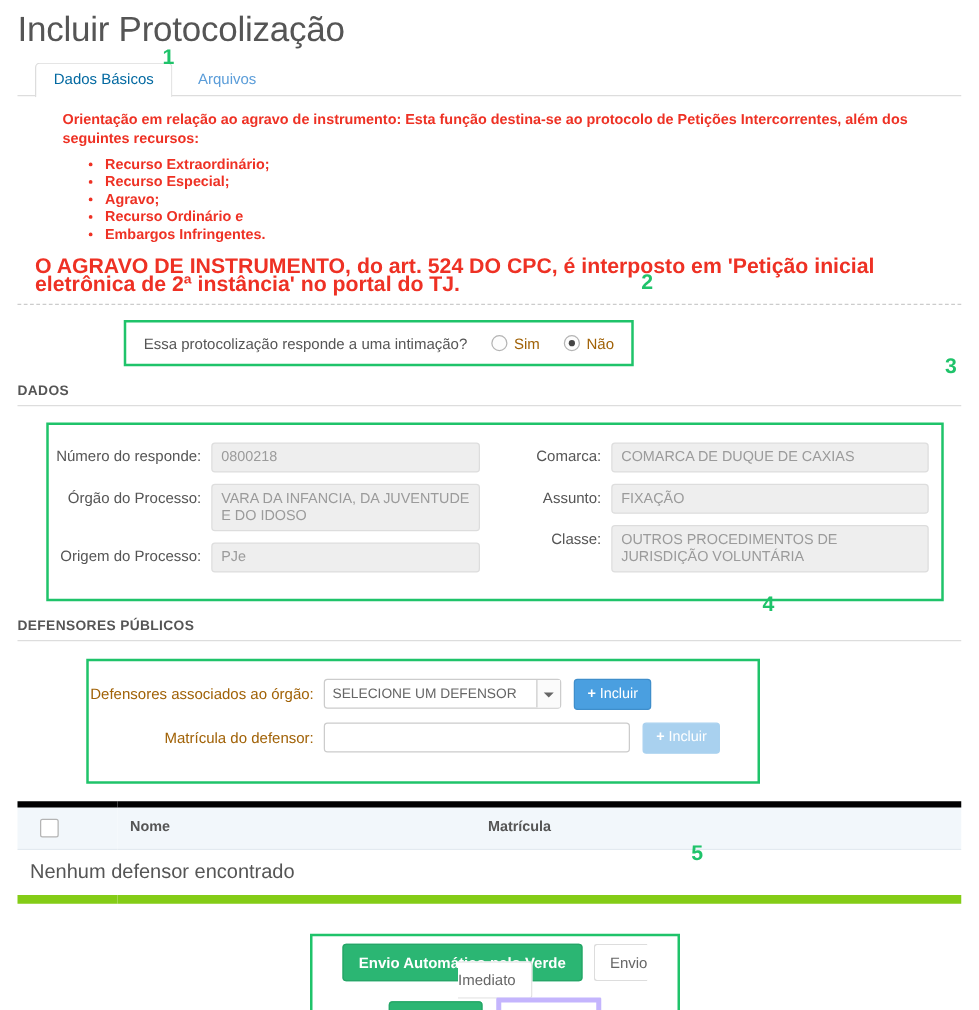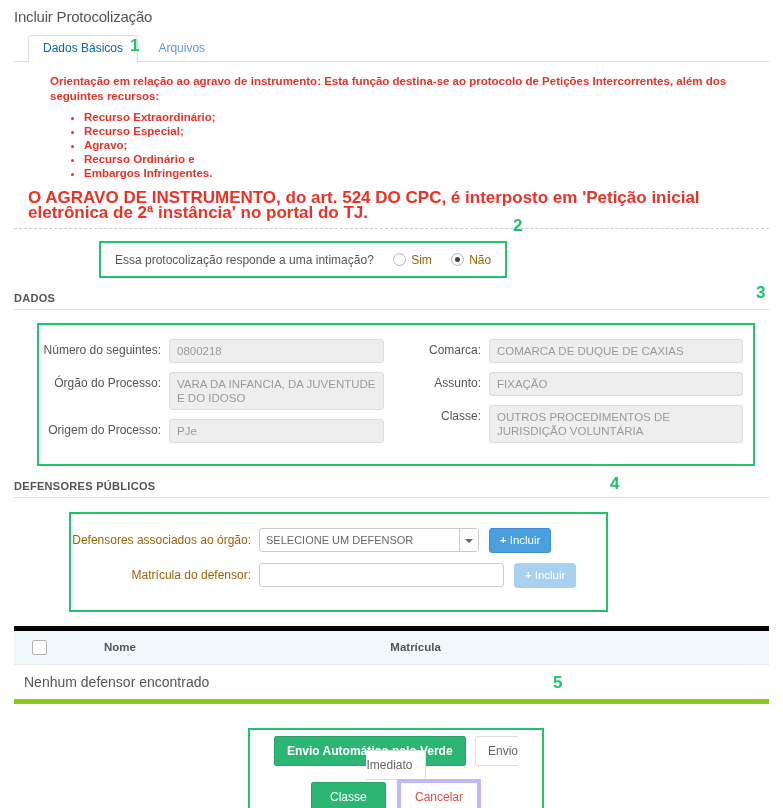--- a/index.html
+++ b/index.html
@@ -10,21 +10,21 @@
     width: 783px;
     height: 808px;
     background: #ffffff;
     font-family: "Liberation Sans", sans-serif;
     font-size: 12px;
     color: #333333;
     overflow: hidden;
     position: relative;
   }
   .page-title {
-    font-size: 15px;
+    font-size: 28px;
     color: #555555;
     font-weight: normal;
     padding: 8px 0 10px 14px;
     margin: 0;
     letter-spacing: -0.2px;
   }
   .content {
     position: relative;
     margin: 0 14px;
   }
@@ -196,21 +196,21 @@
   }
   .def-row .lbl {
     width: 180px;
     text-align: right;
     padding-right: 8px;
     font-size: 12px;
     color: #a16207;
     flex: none;
   }
   .select {
-    width: 220px;
+    width: 190px;
     height: 24px;
     border: 1px solid #cccccc;
     border-radius: 3px;
     background: #ffffff;
     font-size: 11px;
     color: #666666;
     padding: 4px 20px 4px 6px;
     box-sizing: border-box;
     position: relative;
     line-height: 15px;
@@ -284,22 +284,22 @@
     font-size: 11.5px;
     text-align: left;
     padding: 9px 10px;
     font-weight: bold;
     border-top: 5px solid #000000;
     border-bottom: 1px solid #e3eaf0;
   }
   .table tbody td {
     padding: 9px 10px;
     color: #555555;
-    font-size: 14px;
-    border-bottom: 5px solid #84cc16;
+    font-size: 16px;
+    border-bottom: 7px solid #84cc16;
   }
   .chk {
     width: 13px;
     height: 13px;
     border: 1px solid #b4b4b4;
     background: #ffffff;
     display: inline-block;
     border-radius: 2px;
     vertical-align: middle;
   }
@@ -400,21 +400,21 @@
     <span class="radio checked"></span><span class="radio-label">Não</span>
   </div>
 
   
   <div class="section-header">DADOS</div>
 
   <div class="dados-box">
     <div class="grid">
       <div class="col col-left">
         <div class="field">
-          <div class="lbl">Número do seguintes:</div>
+          <div class="lbl">Número do responde:</div>
           <div class="val">0800218</div>
         </div>
         <div class="field">
           <div class="lbl">Órgão do Processo:</div>
           <div class="val tall">VARA DA INFANCIA, DA JUVENTUDE E DO IDOSO</div>
         </div>
         <div class="field">
           <div class="lbl">Origem do Processo:</div>
           <div class="val">PJe</div>
         </div>

